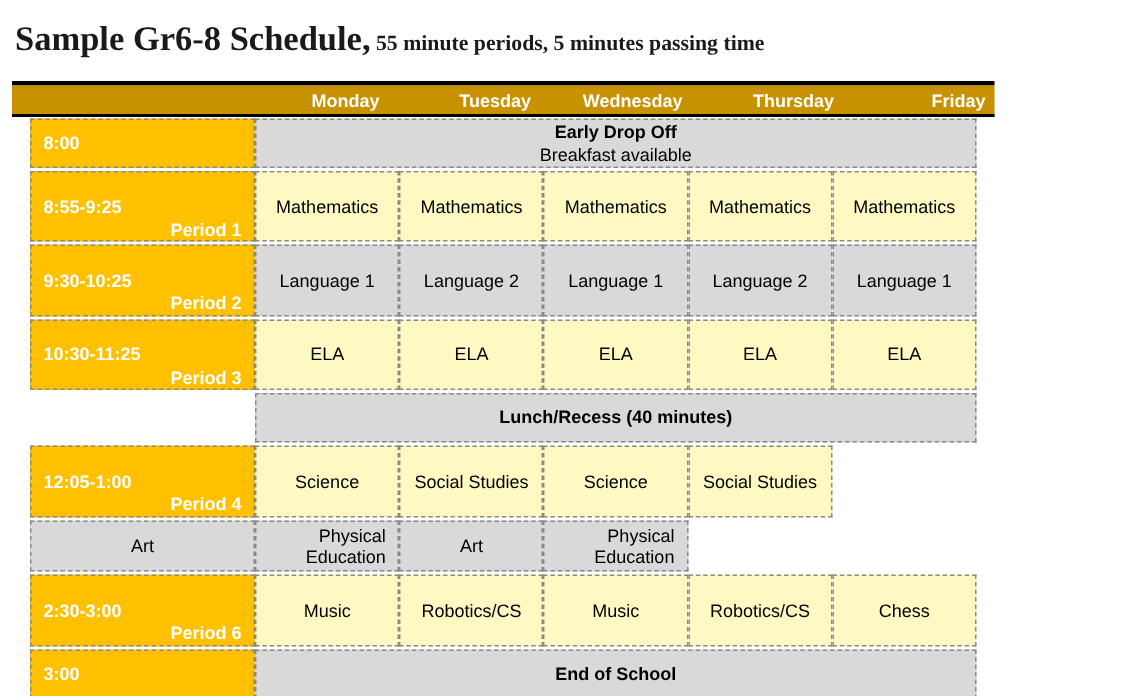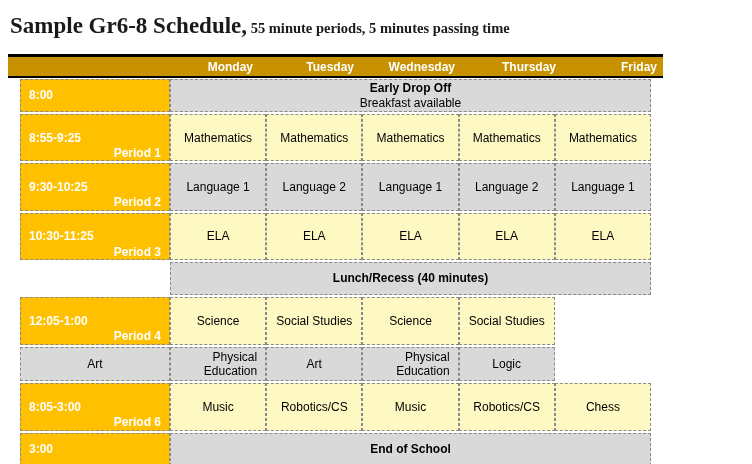--- a/index.html
+++ b/index.html
@@ -119,25 +119,24 @@
           <div class="cell class-cell shade-white">Science</div>
           <div class="cell class-cell shade-white">Social Studies</div>
           <div class="cell class-cell shade-white">Science</div>
           <div class="cell class-cell shade-white">Social Studies</div>
         </div>
         <div class="row">
           <div class="cell class-cell shade-gray">Art</div>
           <div class="cell class-cell shade-gray">Physical Education</div>
           <div class="cell class-cell shade-gray">Art</div>
           <div class="cell class-cell shade-gray">Physical Education</div>
-          <div class="cell class-cell shade-gray">Logic</div>
         </div>
         <div class="row">
           <div class="cell time-cell">
-            <span>8:05-3:00</span>
+            <span>2:30-3:00</span>
             <span class="period">Period 6</span>
           </div>
           <div class="cell class-cell shade-white">Music</div>
           <div class="cell class-cell shade-white">Robotics/CS</div>
           <div class="cell class-cell shade-white">Music</div>
           <div class="cell class-cell shade-white">Robotics/CS</div>
           <div class="cell class-cell shade-white">Chess</div>
         </div>
         <div class="row">
           <div class="cell time-cell">

